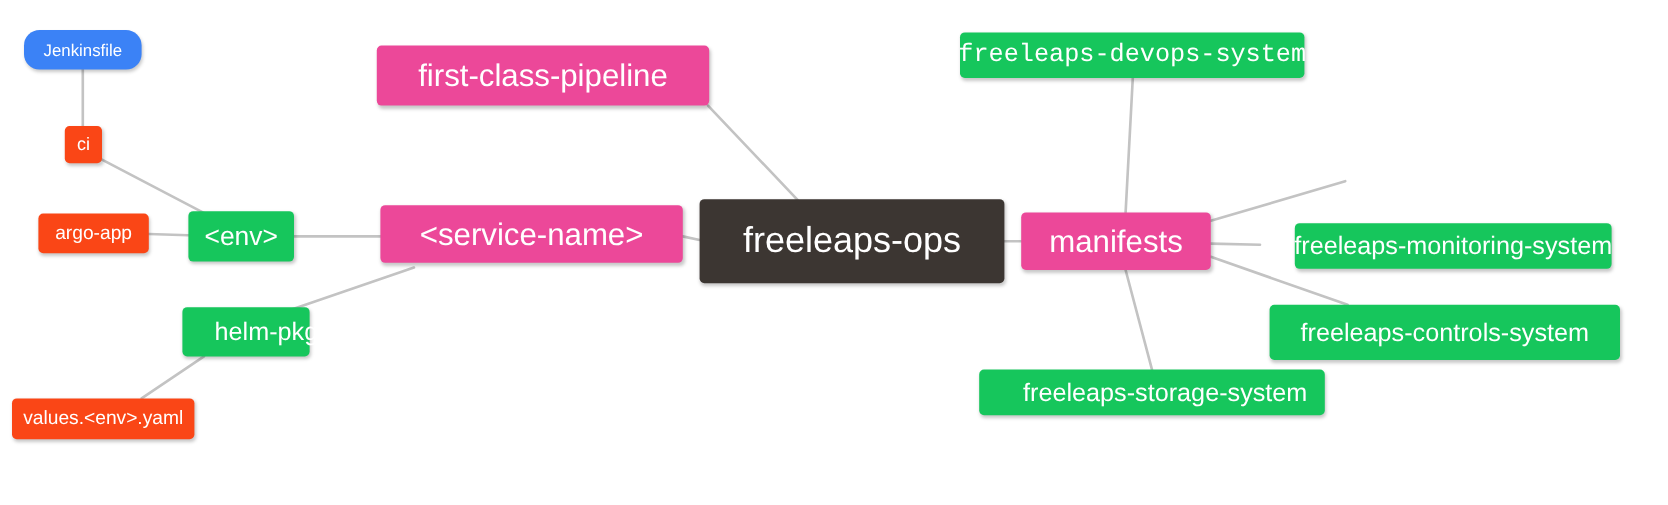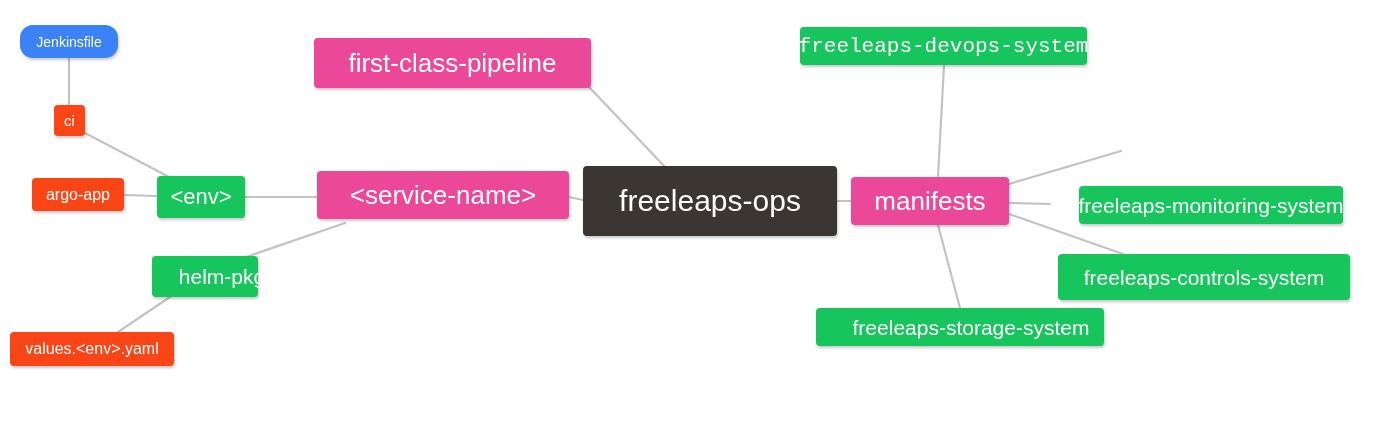--- a/index.html
+++ b/index.html
@@ -56,21 +56,21 @@
   
   .n-root        { left: 583px;  top: 166px; width: 254px; height: 70px;  font-size: 30px; }
   .n-manifests   { left: 851px;  top: 177px; width: 158px; height: 48px;  font-size: 26px; }
   .n-service     { left: 317px;  top: 171px; width: 252px; height: 48px;  font-size: 26px; }
   .n-pipeline    { left: 314px;  top: 38px;  width: 277px; height: 50px;  font-size: 26px; }
   .n-env         { left: 157px;  top: 176px; width: 88px;  height: 42px;  font-size: 22px; }
   .n-helm        { left: 152px;  top: 256px; width: 106px; height: 41px;  font-size: 21px; padding-left: 44px; }
   .n-argo        { left: 32px;   top: 178px; width: 92px;  height: 33px;  font-size: 16px; }
   .n-ci          { left: 54px;   top: 105px; width: 31px;  height: 31px;  font-size: 15px; }
   .n-jenkins     { left: 20px;   top: 25px;  width: 98px;  height: 33px;  font-size: 14px; }
-  .n-values      { left: 10px;   top: 332px; width: 164px; height: 34px;  font-size: 16px; }
+  .n-values      { left: 10px;   top: 332px; width: 152px; height: 34px;  font-size: 16px; }
   .n-devops      { left: 800px;  top: 27px;  width: 287px; height: 38px;  font-size: 21px; font-family: Liberation Mono, monospace; }
   .n-network     { left: 1056px; top: 113px; width: 292px; height: 38px;  font-size: 21px; }
   .n-monitoring  { left: 1050px; top: 186px; width: 264px; height: 38px;  font-size: 21px; margin-left: 29px; }
   .n-controls    { left: 1058px; top: 254px; width: 292px; height: 46px;  font-size: 21px; }
   .n-storage     { left: 816px;  top: 308px; width: 288px; height: 38px;  font-size: 21px; padding-left: 32px; }
 </style>
 </head>
 <body>
 
 <div id="canvas">

